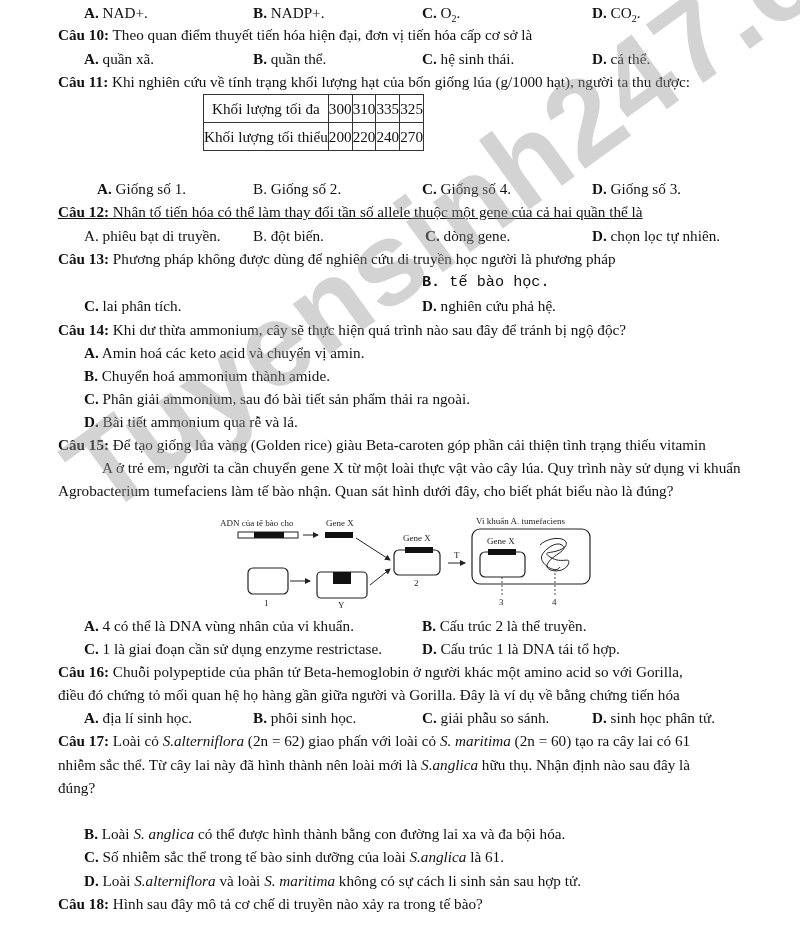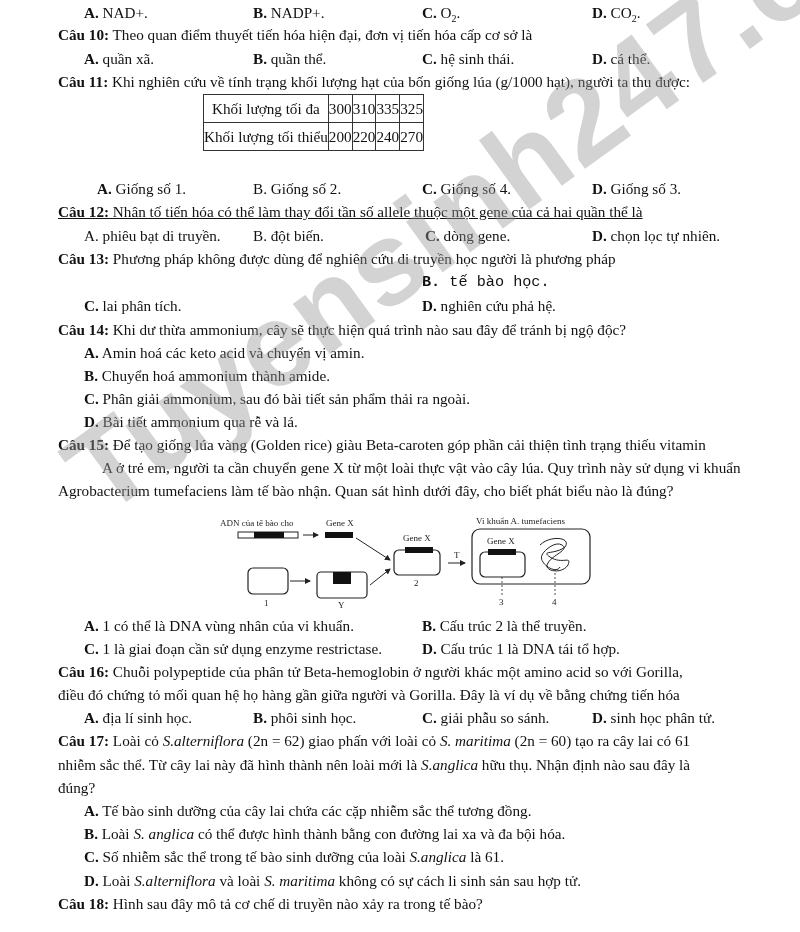--- a/index.html
+++ b/index.html
@@ -141,36 +141,35 @@
       <rect x="280" y="47" width="45" height="25" rx="5" fill="#fff" stroke="#222" stroke-width="1.2"></rect>
       <rect x="288" y="44" width="28" height="6" fill="#111"></rect>
       <path d="M340,40 C350,30 372,32 365,42 C355,50 340,45 350,52 C362,60 372,50 368,60 C362,70 342,66 348,58 C352,50 370,45 362,40 C356,36 345,44 342,50 C338,58 356,70 360,62" fill="none" stroke="#222" stroke-width="1"></path>
       <line x1="302" y1="72" x2="302" y2="90" stroke="#222" stroke-width="0.8" stroke-dasharray="2,2"></line>
       <line x1="355" y1="64" x2="355" y2="90" stroke="#222" stroke-width="0.8" stroke-dasharray="2,2"></line>
       <text x="299" y="100">3</text>
       <text x="352" y="100">4</text>
     </svg>
   </div>
 
-  <div class="opt" style="left:84px; top:616px;"><b class="lbl">A.</b><span> 1 có thể là DNA vùng nhân của vi khuẩn.</span></div>
+  <div class="opt" style="left:84px; top:616px;"><b class="lbl">A.</b><span> 4 có thể là DNA vùng nhân của vi khuẩn.</span></div>
   <div class="opt" style="left:422px; top:616px;"><b class="lbl">B.</b><span> Cấu trúc 2 là thể truyền.</span></div>
   <div class="opt" style="left:84px; top:639px;"><b class="lbl">C.</b><span> 1 là giai đoạn cần sử dụng enzyme restrictase.</span></div>
   <div class="opt" style="left:422px; top:639px;"><b class="lbl">D.</b><span> Cấu trúc 1 là DNA tái tổ hợp.</span></div>
 
   <div class="line q" style="top:662px;"><span class="qlabel">Câu 16:</span><span> Chuỗi polypeptide của phân tử Beta-hemoglobin ở người khác một amino acid so với Gorilla,</span></div>
   <div class="line q" style="top:685px;"><span>điều đó chứng tỏ mối quan hệ họ hàng gần giữa người và Gorilla. Đây là ví dụ về bằng chứng tiến hóa</span></div>
   <div class="opt" style="left:84px; top:708px;"><b class="lbl">A.</b><span> địa lí sinh học.</span></div>
   <div class="opt" style="left:253px; top:708px;"><b class="lbl">B.</b><span> phôi sinh học.</span></div>
   <div class="opt" style="left:422px; top:708px;"><b class="lbl">C.</b><span> giải phẫu so sánh.</span></div>
   <div class="opt" style="left:592px; top:708px;"><b class="lbl">D.</b><span> sinh học phân tử.</span></div>
 
   <div class="line q" style="top:731px;"><span class="qlabel">Câu 17:</span><span> Loài cỏ </span><i>S.alterniflora</i><span> (2n = 62) giao phấn với loài cỏ </span><i>S. maritima</i><span> (2n = 60) tạo ra cây lai có 61</span></div>
   <div class="line q" style="top:755px;"><span>nhiễm sắc thể. Từ cây lai này đã hình thành nên loài mới là </span><i>S.anglica</i><span> hữu thụ. Nhận định nào sau đây là</span></div>
   <div class="line q" style="top:778px;"><span>đúng?</span></div>
-  <div class="opt" style="left:84px; top:801px;"><b class="lbl">A.</b><span> Tế bào sinh dưỡng của cây lai chứa các cặp nhiễm sắc thể tương đồng.</span></div>
   <div class="opt" style="left:84px; top:824px;"><b class="lbl">B.</b><span> Loài </span><i>S. anglica</i><span> có thể được hình thành bằng con đường lai xa và đa bội hóa.</span></div>
   <div class="opt" style="left:84px; top:847px;"><b class="lbl">C.</b><span> Số nhiễm sắc thể trong tế bào sinh dưỡng của loài </span><i>S.anglica</i><span> là 61.</span></div>
   <div class="opt" style="left:84px; top:871px;"><b class="lbl">D.</b><span> Loài </span><i>S.alterniflora</i><span> và loài </span><i>S. maritima</i><span> không có sự cách li sinh sản sau hợp tử.</span></div>
 
   <div class="line q" style="top:894px;"><span class="qlabel">Câu 18:</span><span> Hình sau đây mô tả cơ chế di truyền nào xảy ra trong tế bào?</span></div>
 
   <div class="watermark">Tuyensinh247.com</div>
 </div>
 
 </body></html>

